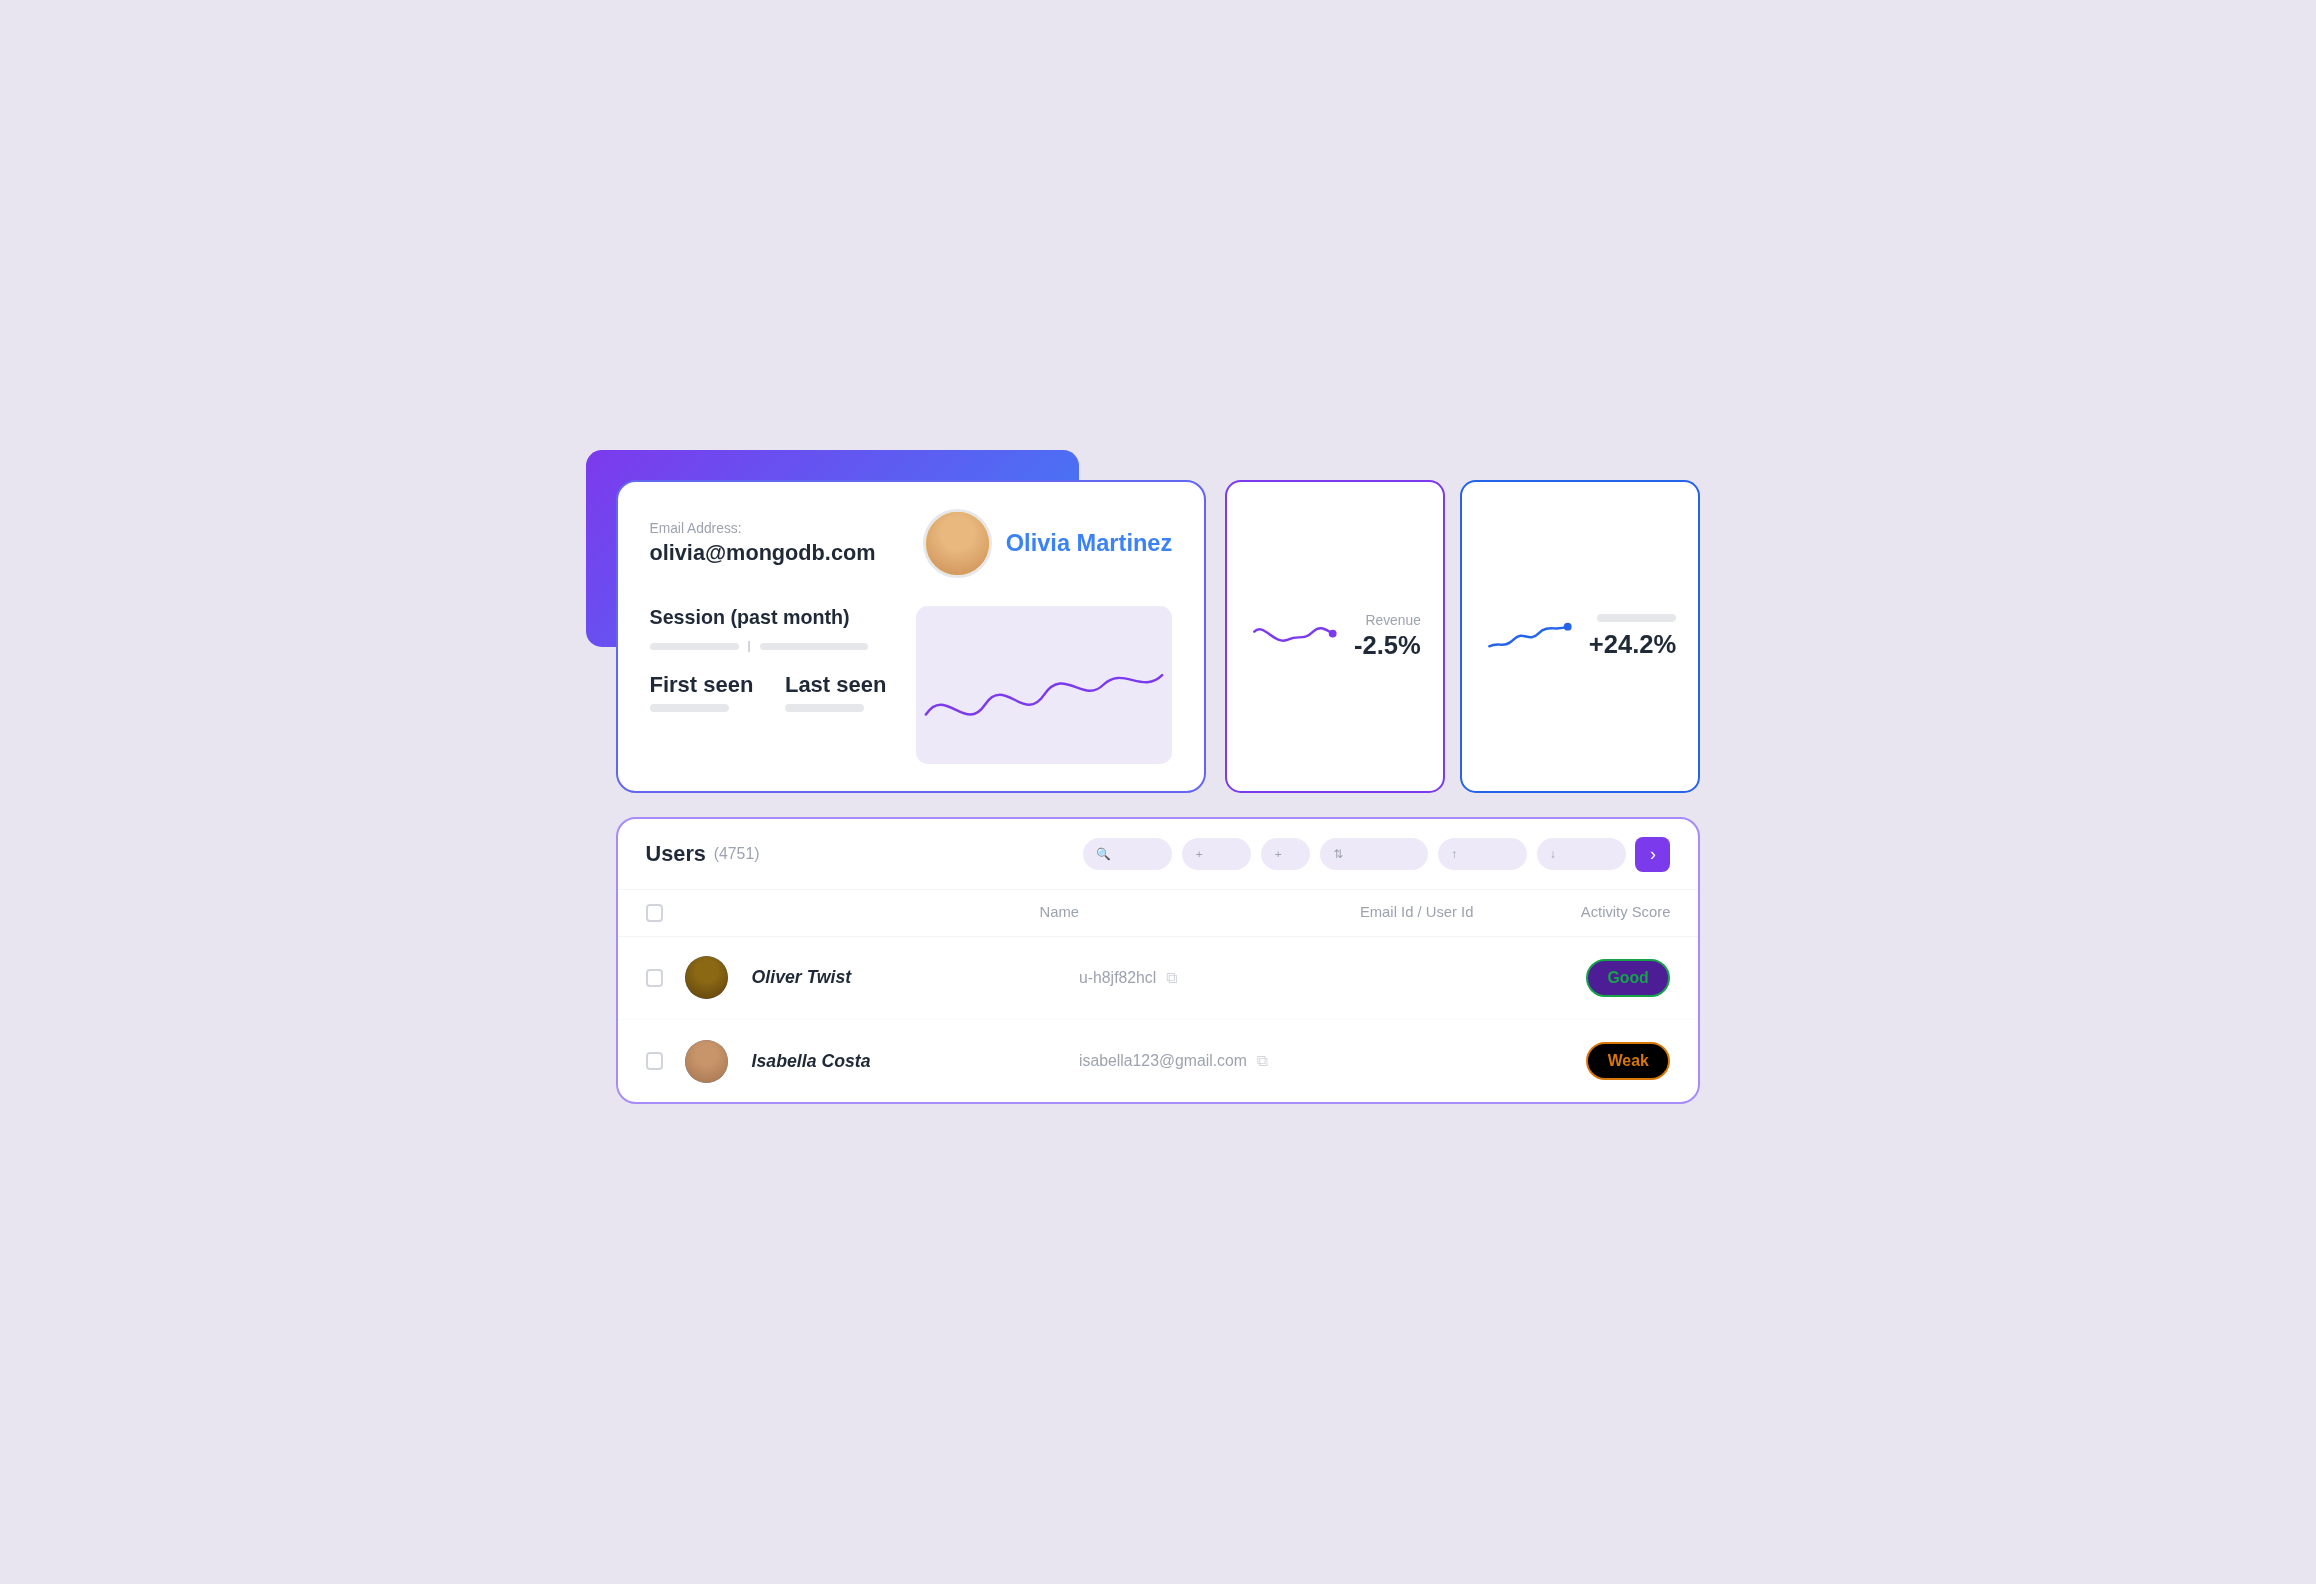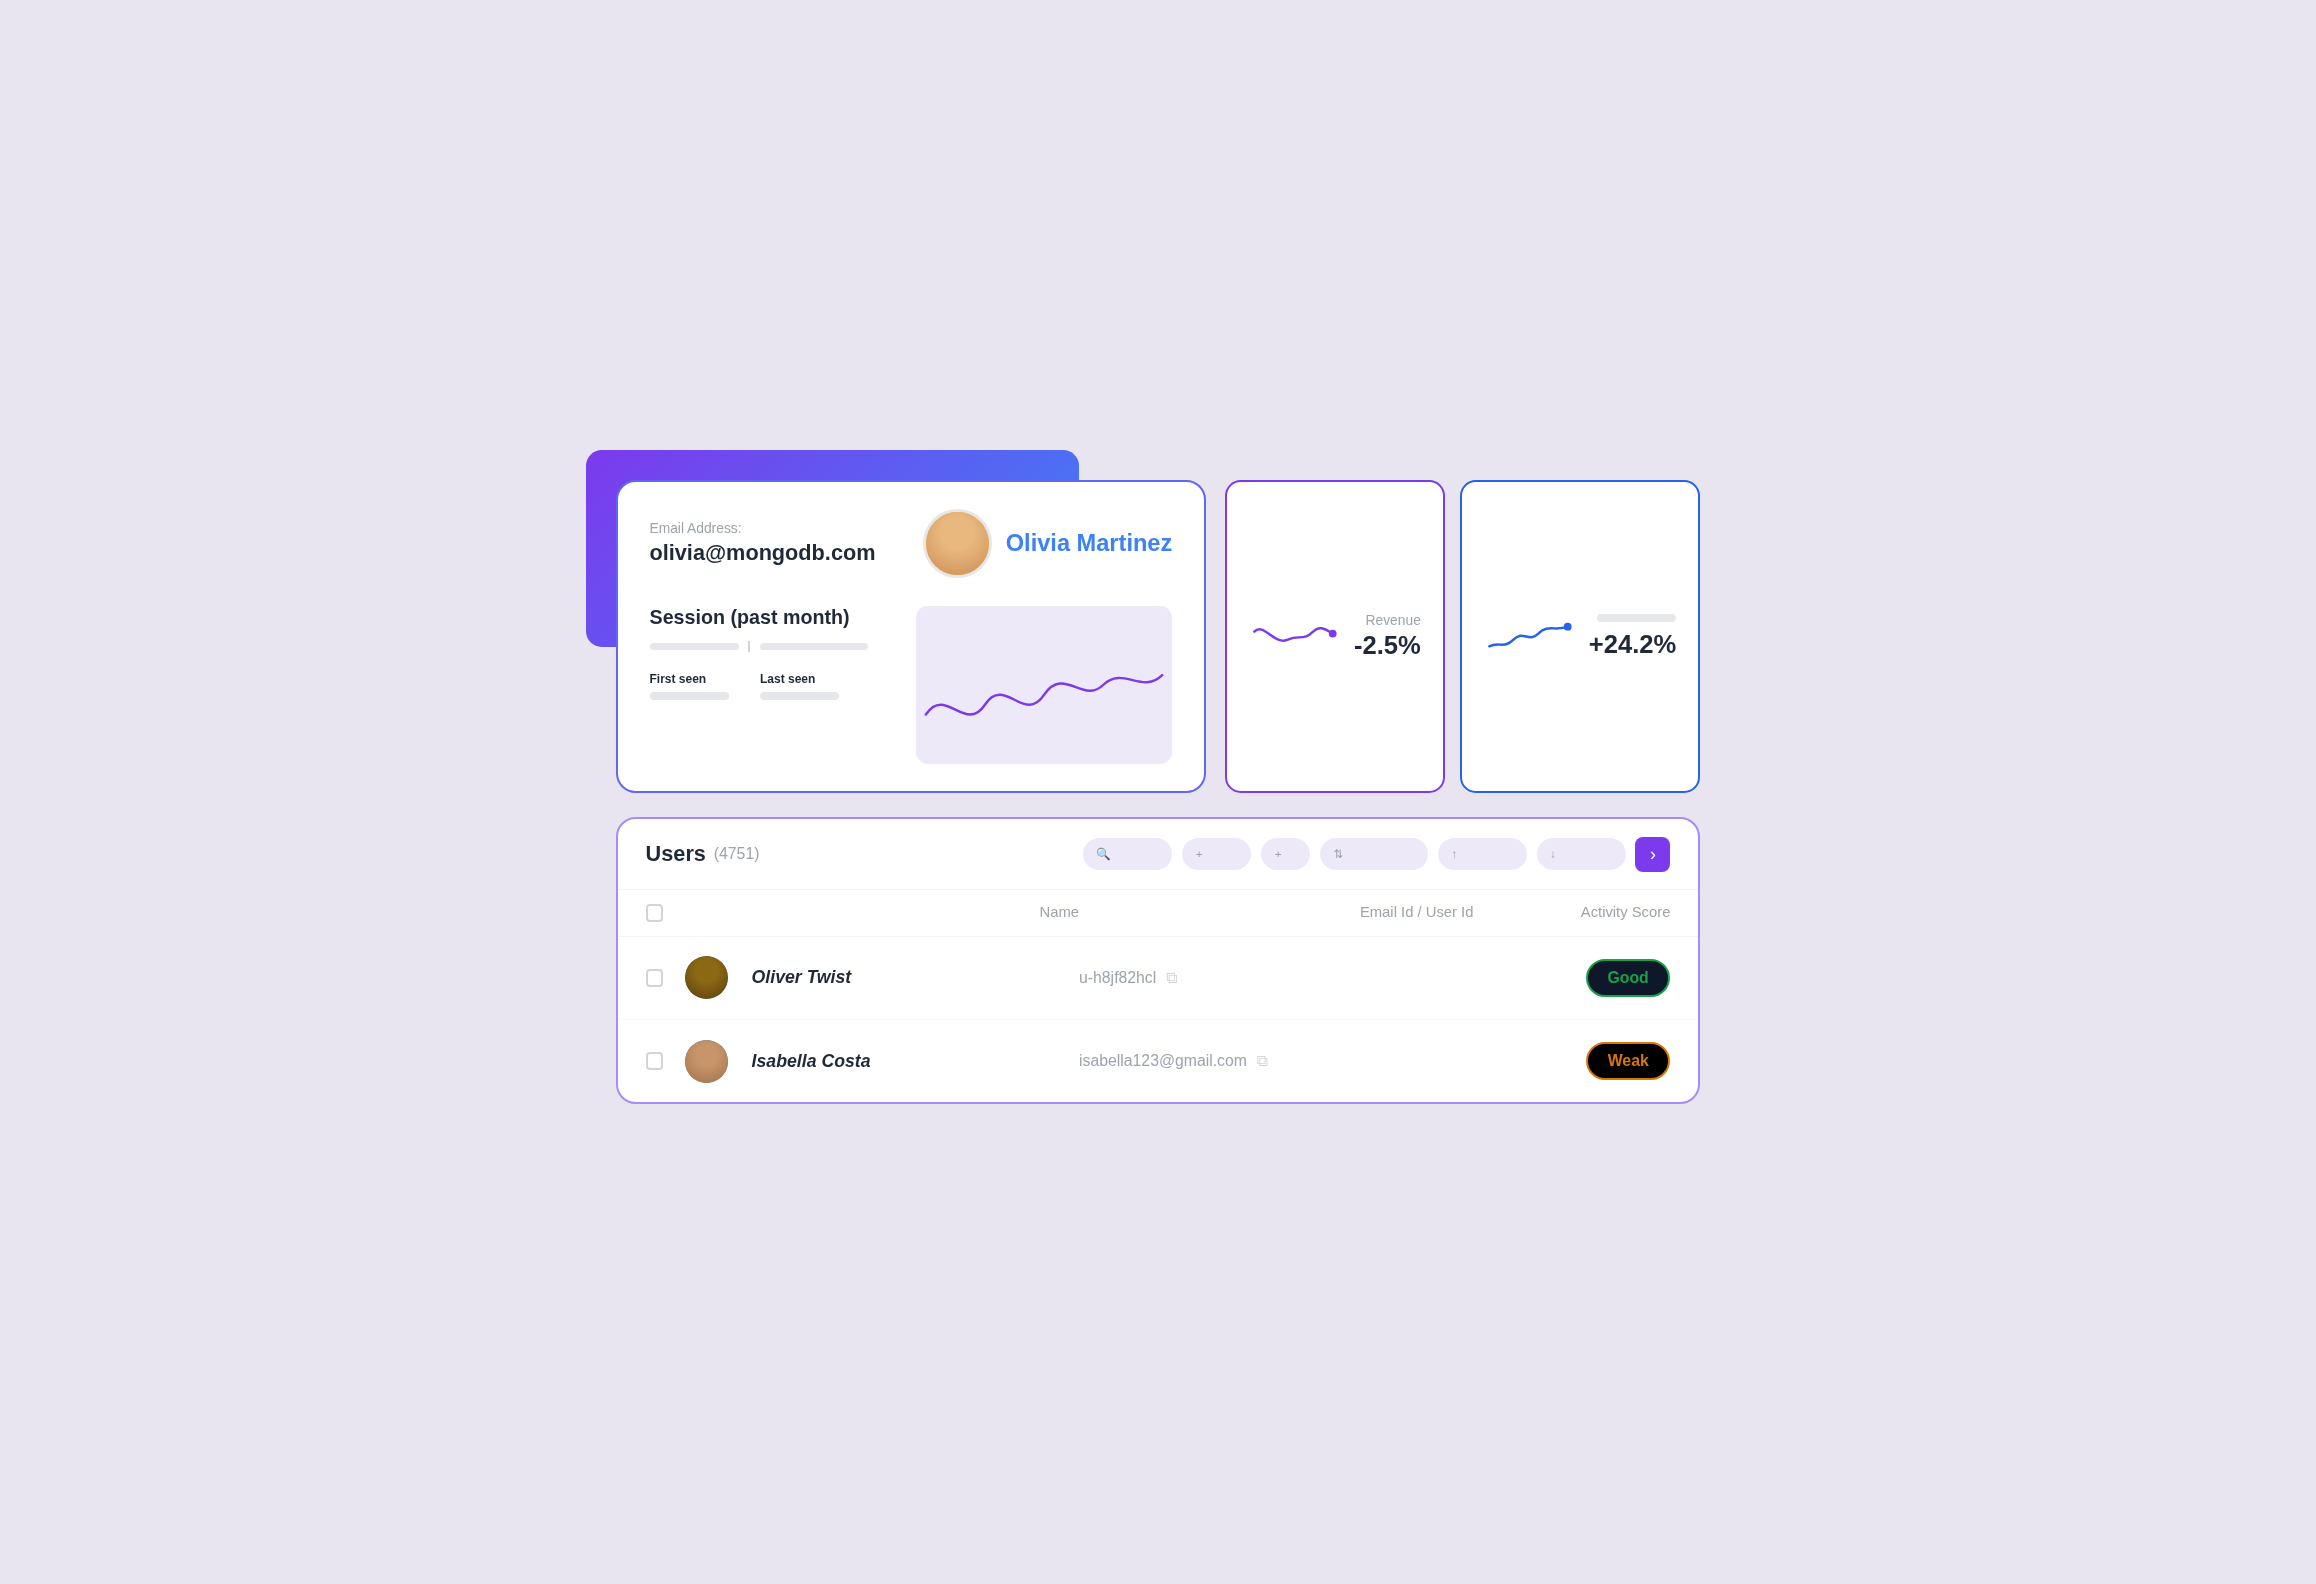--- a/index.html
+++ b/index.html
@@ -144,21 +144,21 @@
       margin-bottom: 11.8px;
     }
 
     .seen-item {
       display: flex;
       flex-direction: column;
       gap: 5.9px;
     }
 
     .seen-title {
-      font-size: 12px;
+      font-size: 22px;
       font-weight: 700;
       color: #1f2937;
     }
 
     .seen-value {
       height: 7.9px;
       width: 79px;
       border-radius: 3.9px;
       background: #e5e7eb;
     }
@@ -387,21 +387,21 @@
       padding: 7.9px 19.7px;
       border-radius: 23.6px;
       font-size: 15.8px;
       font-weight: 600;
       display: inline-flex;
       align-items: center;
       justify-content: center;
     }
 
     .badge-good {
-      background: #0f172a;
+      background: #4c1d95;
       color: #16a34a;
       border: 2px solid #16a34a;
     }
 
     .badge-weak {
       background: #000000;
       color: #d97706;
       border: 2px solid #d97706;
     }
 

